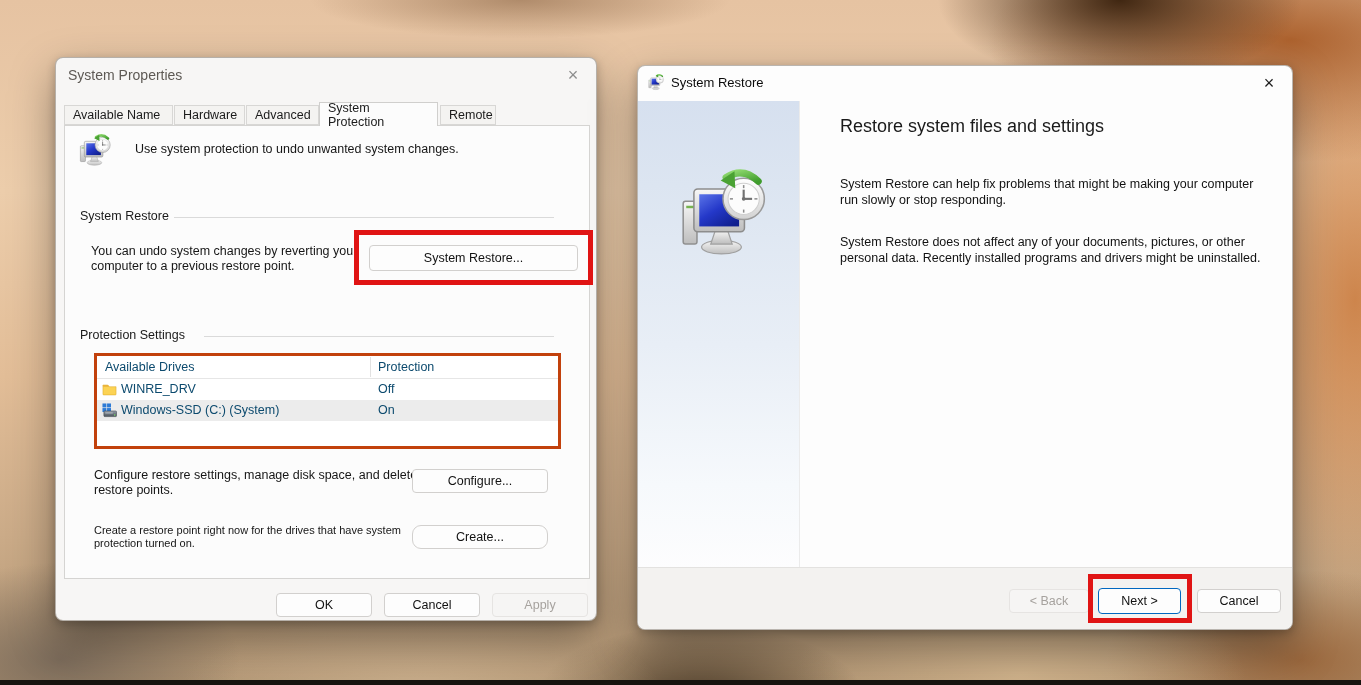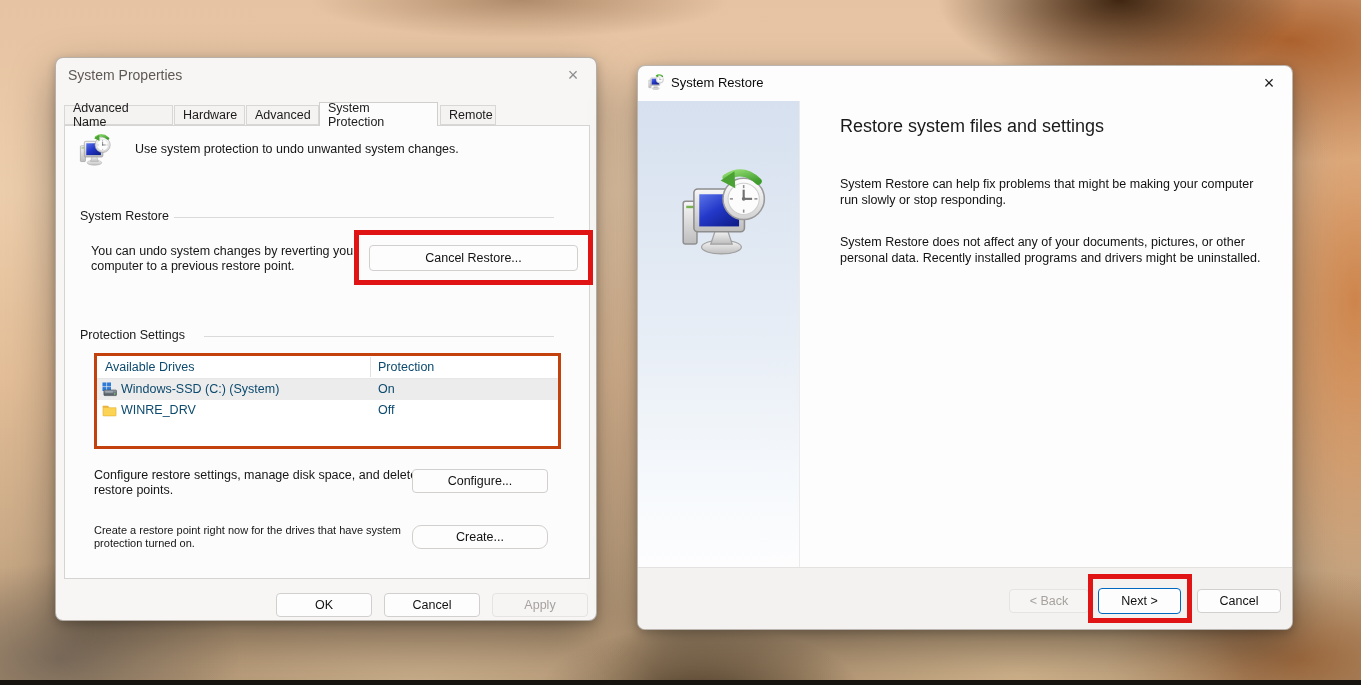--- a/index.html
+++ b/index.html
@@ -162,63 +162,63 @@
   </defs>
 </svg>
 
 <div class="wallpaper"></div>
 <div class="bottom-strip"></div>
 
 <div class="dialog" id="dlg-sp">
   <div class="title">System Properties</div>
   <div class="close-x">×</div>
 
-  <span class="tab" style="left:8px;  width:109px;">Advanced Name</span>
+  <span class="tab" style="left:8px;  width:109px;">Available Name</span>
   <span class="tab" style="left:118px;width:71px;">Hardware</span>
   <span class="tab" style="left:190px;width:73px;">Advanced</span>
   <span class="tab active" style="left:263px;width:119px;">System Protection</span>
   <span class="tab" style="left:384px;width:56px;">Remote</span>
 
   <div class="sp-page"></div>
 
   <svg class="sp-intro-icon">
       <use href="#icon-sysrestore"></use>
     </svg>
   <div class="sp-intro-text">Use system protection to undo unwanted system changes.</div>
 
   <div class="grp-label" style="left:24px; top:151px;">System Restore</div>
   <div class="grp-line" style="left:118px; top:159px; width:380px;"></div>
 
   <div class="sp-sr-desc">You can undo system changes by reverting your computer to a previous restore point.</div>
-  <button class="btn" id="btn-sysrestore">Cancel Restore...</button>
+  <button class="btn" id="btn-sysrestore">System Restore...</button>
   <div class="hl-box" id="hl-sysrestore"></div>
 
   <div class="grp-label" style="left:24px; top:270px;">Protection Settings</div>
   <div class="grp-line" style="left:148px; top:278px; width:350px;"></div>
 
   <div class="table">
     <div class="hdr">
       <span class="c1">Available Drives</span>
       <span class="c2">Protection</span>
       <span class="vline"></span>
+    </div>
+    <div class="trow">
+      <svg class="ric">
+          <use href="#icon-folder"></use>
+        </svg>
+      <span class="rname">WINRE_DRV</span>
+      <span class="rstat">Off</span>
     </div>
     <div class="trow selected">
       <svg class="ric">
           <use href="#icon-drive"></use>
         </svg>
       <span class="rname">Windows-SSD (C:) (System)</span>
       <span class="rstat">On</span>
     </div>
-    <div class="trow">
-      <svg class="ric">
-          <use href="#icon-folder"></use>
-        </svg>
-      <span class="rname">WINRE_DRV</span>
-      <span class="rstat">Off</span>
-    </div>
   </div>
 
   <div class="sp-cfg-text">Configure restore settings, manage disk space, and delete restore points.</div>
   <button class="btn" id="btn-configure">Configure...</button>
 
   <div class="sp-crt-text">Create a restore point right now for the drives that have system protection turned on.</div>
   <button class="btn" id="btn-create">Create...</button>
 
   <button class="btn" id="btn-ok">OK</button>
   <button class="btn" id="btn-cancel">Cancel</button>

